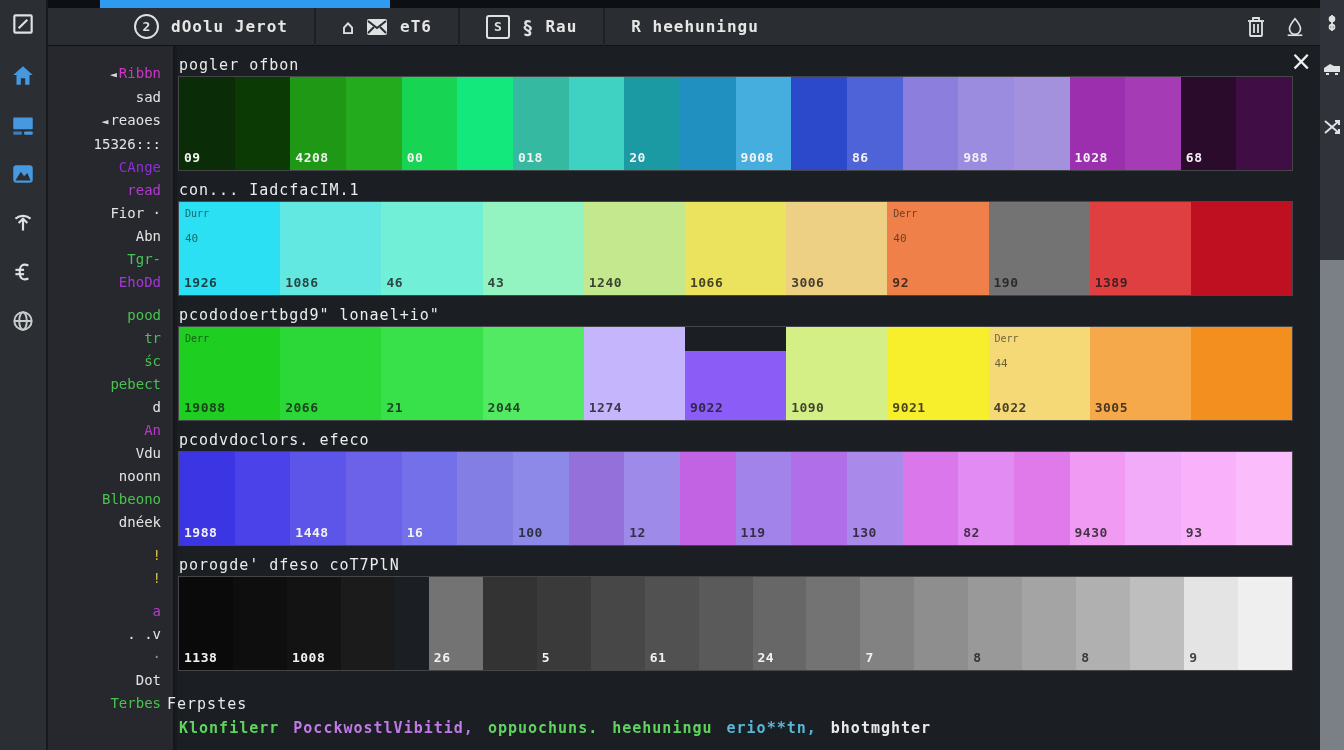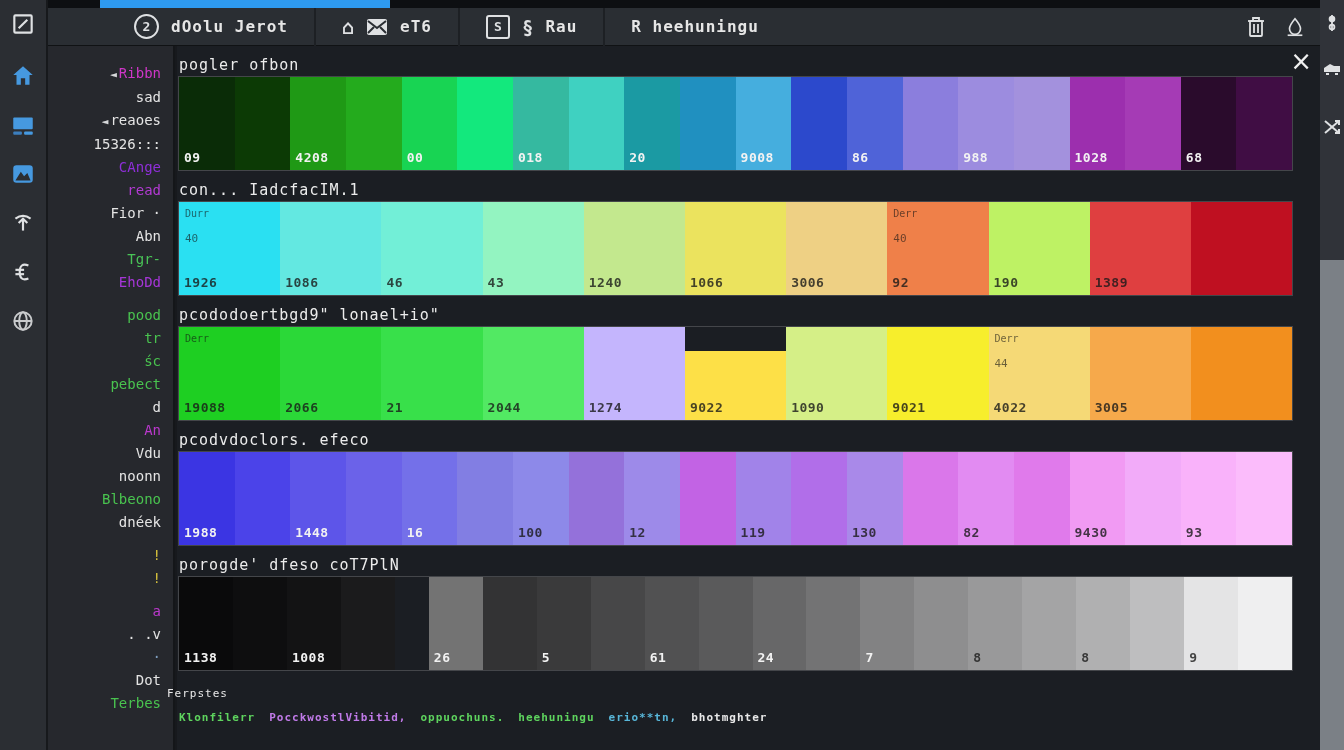--- a/index.html
+++ b/index.html
@@ -53,21 +53,21 @@
     font-size:26px;line-height:1;cursor:pointer;font-family:"DejaVu Sans",sans-serif;padding:0;}
   .strip{margin-top:11px;}
   .strip:first-child{margin-top:0;}
   .strip-title{height:21px;color:#ececec;font-size:15px;letter-spacing:1px;padding-left:2px;}
   .bar{display:flex;width:1113px;height:93px;margin-left:2px;outline:1px solid rgba(255,255,255,0.18);}
   .swatch{flex:1;position:relative;cursor:pointer;}
   .swatch .num{position:absolute;left:5px;bottom:5px;font-size:13px;font-weight:bold;letter-spacing:0.5px;}
   .swatch .note{position:absolute;left:6px;top:5px;font-size:10px;line-height:13px;color:rgba(20,20,20,0.62);}
   .swatch .note .n2{display:block;margin-top:12px;font-size:11px;}
 
-  .footer{margin-top:12px;font-size:11px;line-height:24px;}
+  .footer{margin-top:22px;font-size:15px;line-height:24px;}
   .f1{color:#e9e9e9;margin-left:-10px;letter-spacing:1px;}
   .f2{letter-spacing:1px;padding-left:2px;}
   .f2 .tok{margin-right:14px;font-weight:bold;}
   svg{display:block;}
 </style>
 </head>
 <body>
 
 <div id="app">
 
@@ -301,21 +301,21 @@
             <div class="swatch" style="background: rgb(235, 227, 94);">
               <span class="num" style="color: rgba(25, 25, 25, 0.8);">1066</span>
             </div>
             <div class="swatch" style="background: rgb(238, 208, 132);">
               <span class="num" style="color: rgba(25, 25, 25, 0.8);">3006</span>
             </div>
             <div class="swatch" style="background: rgb(239, 128, 73);">
               <span class="num" style="color: rgba(25, 25, 25, 0.8);">92</span>
               <span class="note">Derr<span class="n2">40</span></span>
             </div>
-            <div class="swatch" style="background: #bef264;">
+            <div class="swatch" style="background: #737373;">
               <span class="num" style="color: rgba(25, 25, 25, 0.8);">190</span>
             </div>
             <div class="swatch" style="background: rgb(223, 63, 64);">
               <span class="num" style="color: rgba(25, 25, 25, 0.8);">1389</span>
             </div>
             <div class="swatch" style="background: rgb(191, 16, 33);"></div>
           </div>
         </section>
         <section class="strip">
           <div class="strip-title">pcododoertbgd9" lonael+io"</div>
@@ -329,21 +329,21 @@
             </div>
             <div class="swatch" style="background: rgb(56, 224, 74);">
               <span class="num" style="color: rgba(25, 25, 25, 0.8);">21</span>
             </div>
             <div class="swatch" style="background: rgb(82, 233, 99);">
               <span class="num" style="color: rgba(25, 25, 25, 0.8);">2044</span>
             </div>
             <div class="swatch" style="background: #c4b5fd;">
               <span class="num" style="color: rgba(25, 25, 25, 0.8);">1274</span>
             </div>
-            <div class="swatch" style="background: #fde047; margin-top: 24px;">
+            <div class="swatch" style="background: #8b5cf6; margin-top: 24px;">
               <span class="num" style="color: rgba(25, 25, 25, 0.8);">9022</span>
             </div>
             <div class="swatch" style="background: rgb(213, 239, 135);">
               <span class="num" style="color: rgba(25, 25, 25, 0.8);">1090</span>
             </div>
             <div class="swatch" style="background: rgb(247, 238, 44);">
               <span class="num" style="color: rgba(25, 25, 25, 0.8);">9021</span>
             </div>
             <div class="swatch" style="background: rgb(245, 217, 118);">
               <span class="num" style="color: rgba(25, 25, 25, 0.8);">4022</span>

